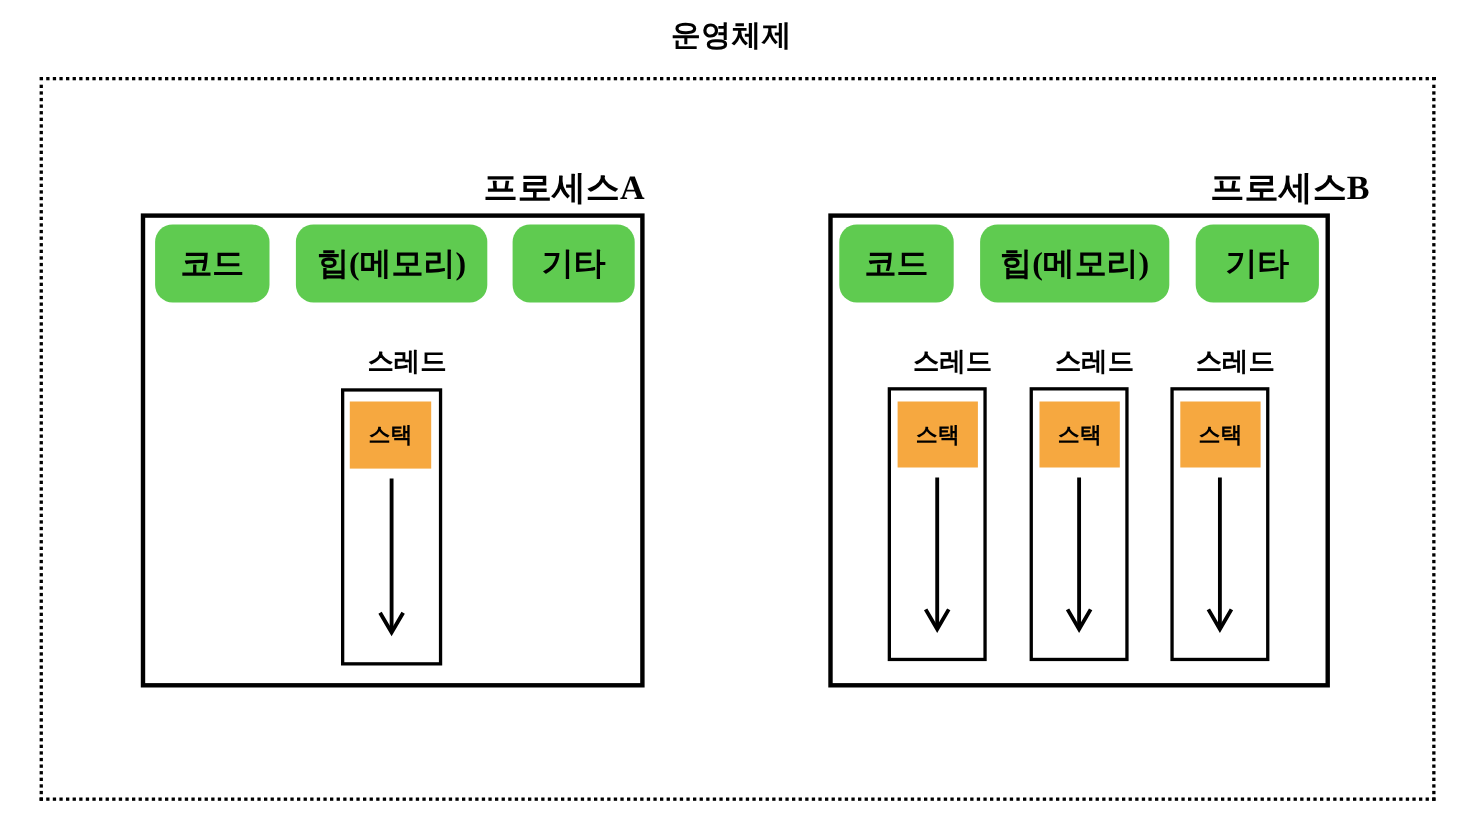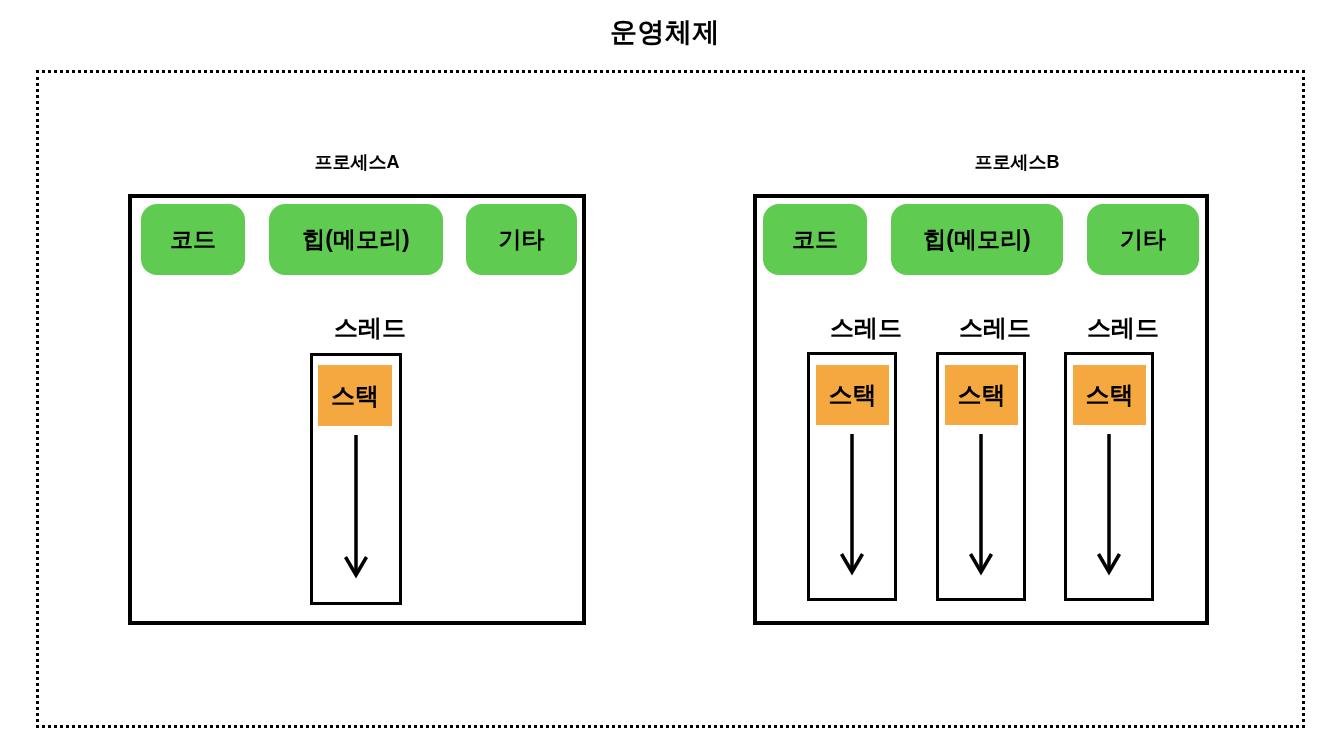--- a/index.html
+++ b/index.html
@@ -1,49 +1,49 @@
 <!DOCTYPE html>
 <html style="--segment-green: #5fcb50; --stack-orange: #f6a840;"><head>
 <meta charset="utf-8">
 <style>
   html,body { margin:0; padding:0; background:#ffffff; }
   .canvas {
     position:relative; width:1330px; height:744px; background:#ffffff;
-    font-family:Liberation Sans, sans-serif; font-weight:700; color:#000;
+    font-family:Liberation Serif, serif; font-weight:700; color:#000;
     overflow:hidden;
   }
   .os-title {
     position:absolute; left:0; top:14px; width:100%;
     text-align:center; font-size:27px; letter-spacing:0.5px;
   }
   .os-box {
     position:absolute; left:36px; top:70px; width:1269px; height:658px;
     border:3px dotted #000; box-sizing:border-box;
   }
   .process-label {
-    position:absolute; text-align:center; font-size:18px;
+    position:absolute; text-align:right; font-size:31px;
   }
   .process-box {
     position:absolute; border:4px solid #000; box-sizing:border-box; background:#fff;
   }
   .segment {
     position:absolute; background:var(--segment-green, #5fcb50);
     border-radius:16px; display:flex; align-items:center; justify-content:center;
-    font-size:23px; box-sizing:border-box;
+    font-size:29px; box-sizing:border-box;
   }
   .thread-label {
     position:absolute; text-align:right; font-size:24px;
   }
   .thread-box {
     position:absolute; border:3px solid #000; box-sizing:border-box; background:#fff;
   }
   .stack-box {
     position:absolute; background:var(--stack-orange, #f6a840);
     display:flex; align-items:center; justify-content:center;
-    font-size:24px; box-sizing:border-box;
+    font-size:20px; box-sizing:border-box;
   }
   .arrow { position:absolute; }
 </style>
 </head>
 <body>
 
 <div class="canvas">
 
   <div class="os-title">운영체제</div>
   <div class="os-box"></div>

